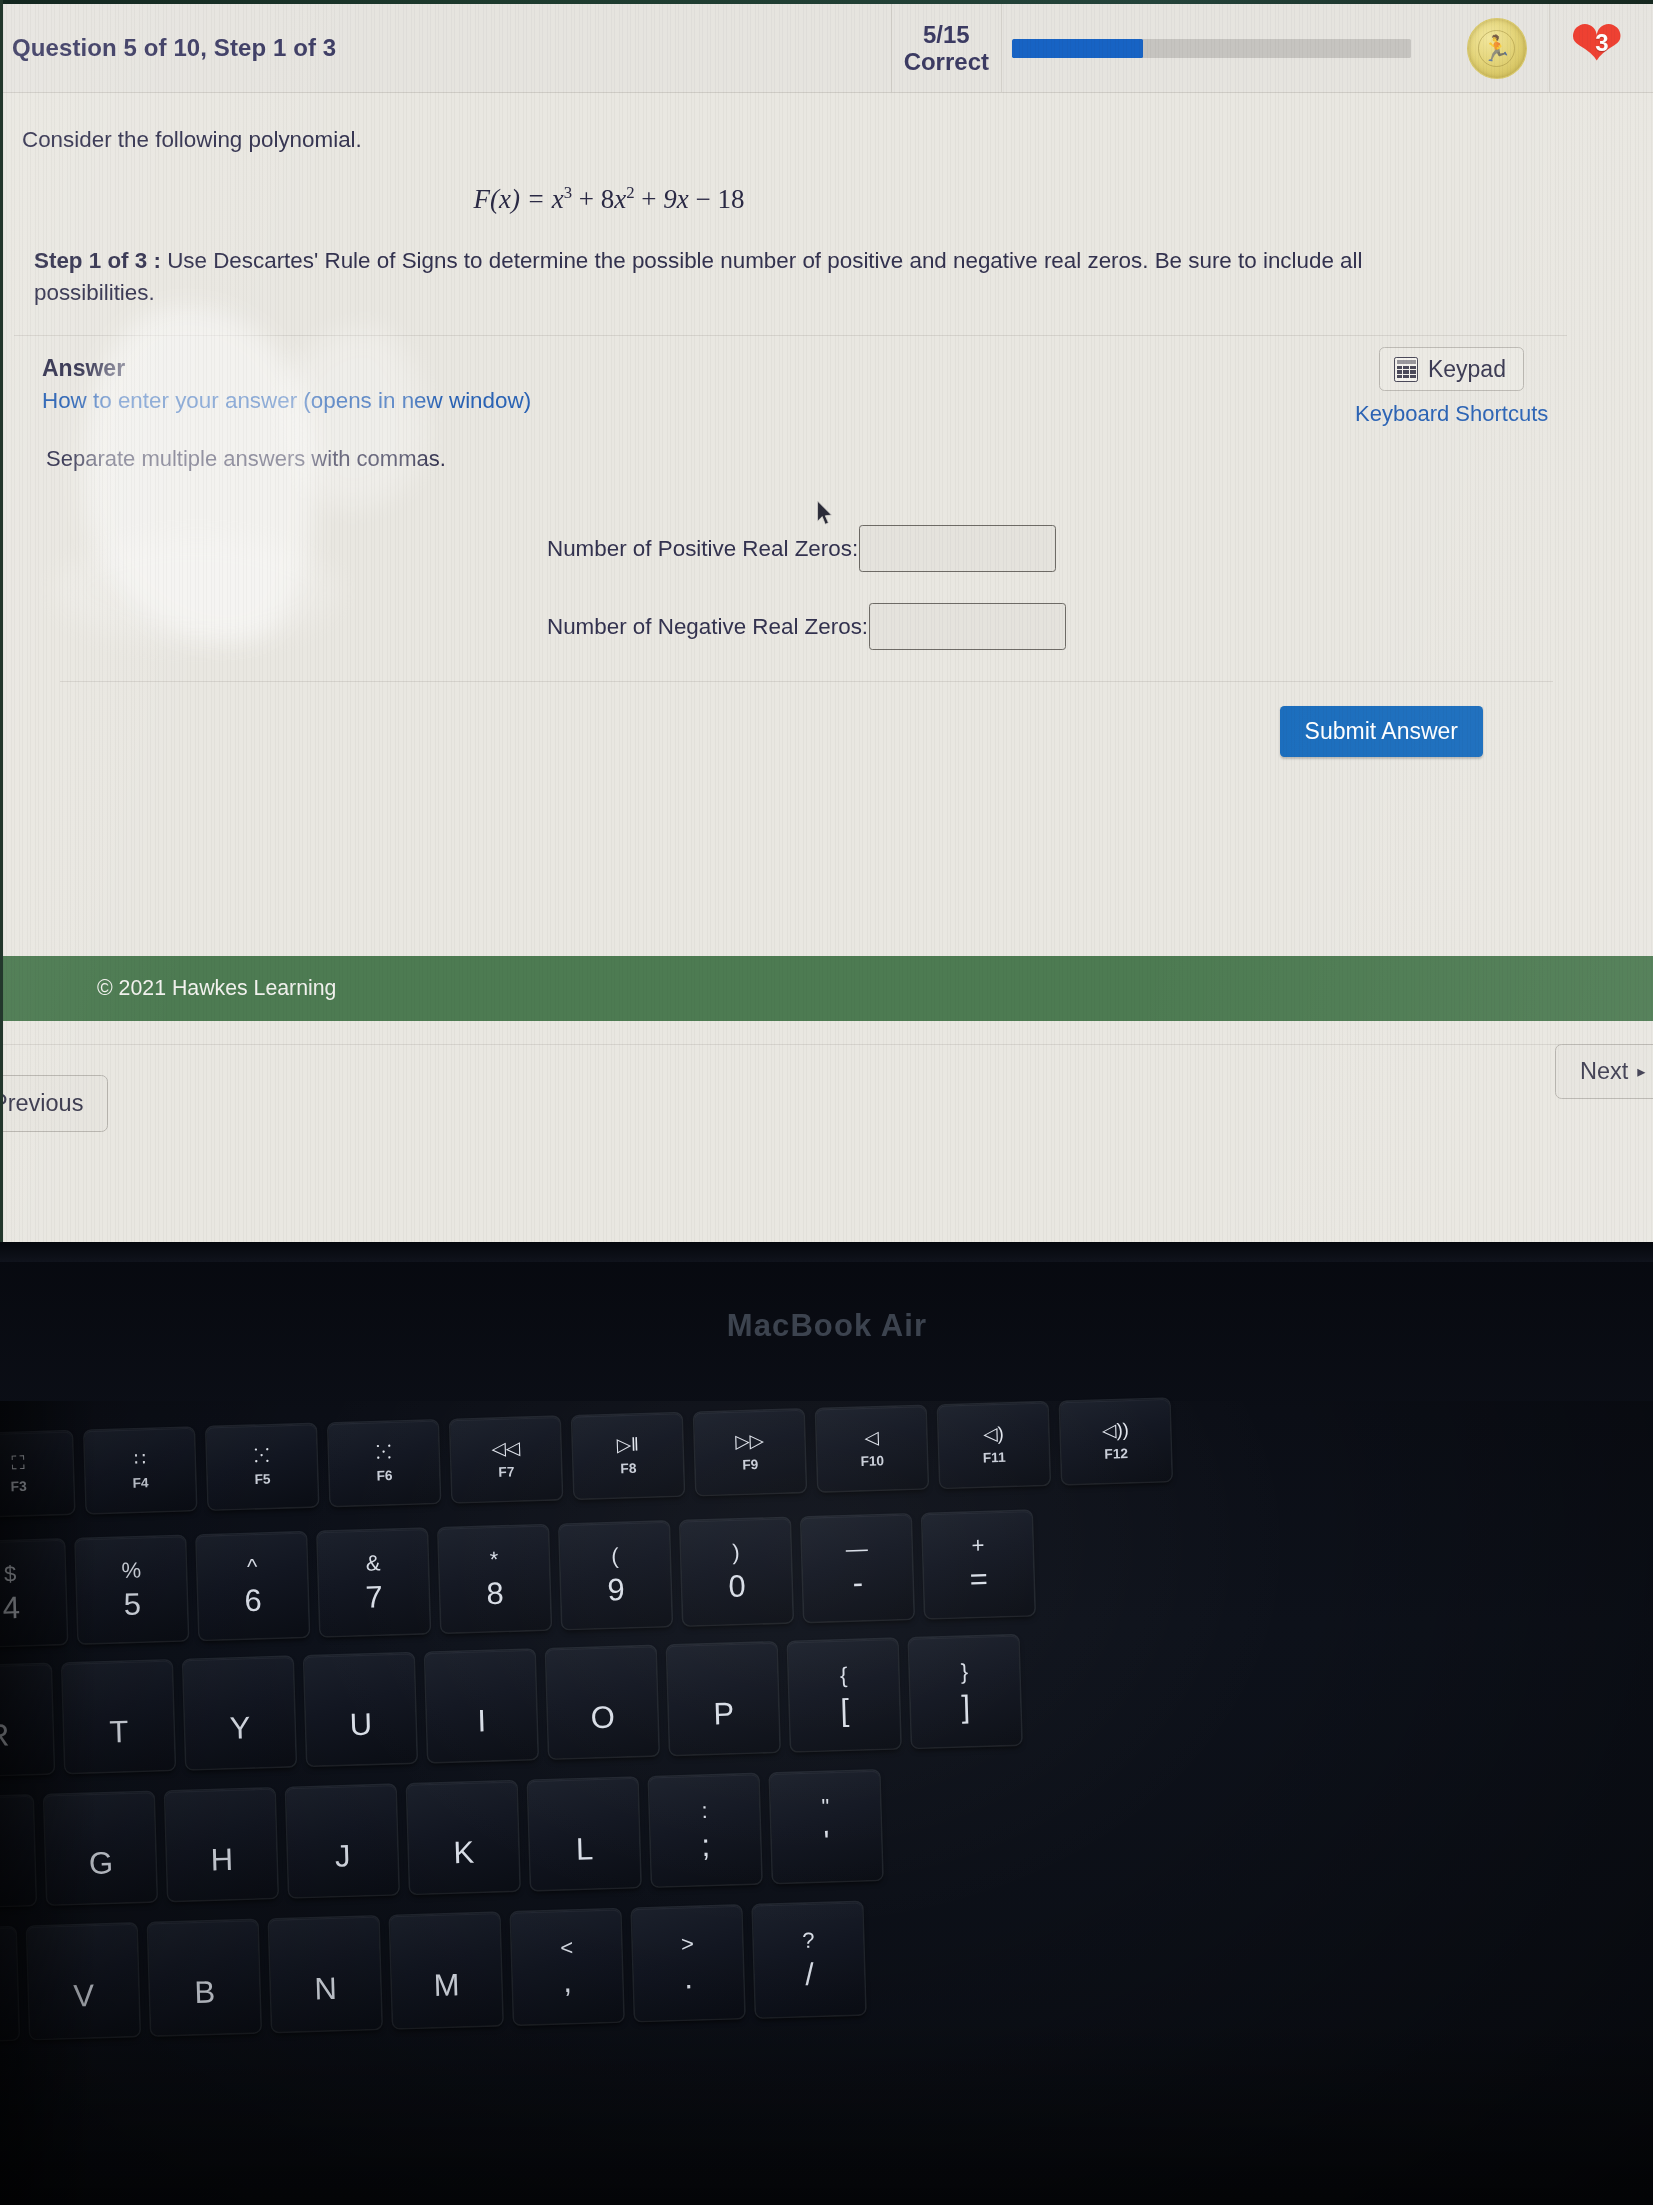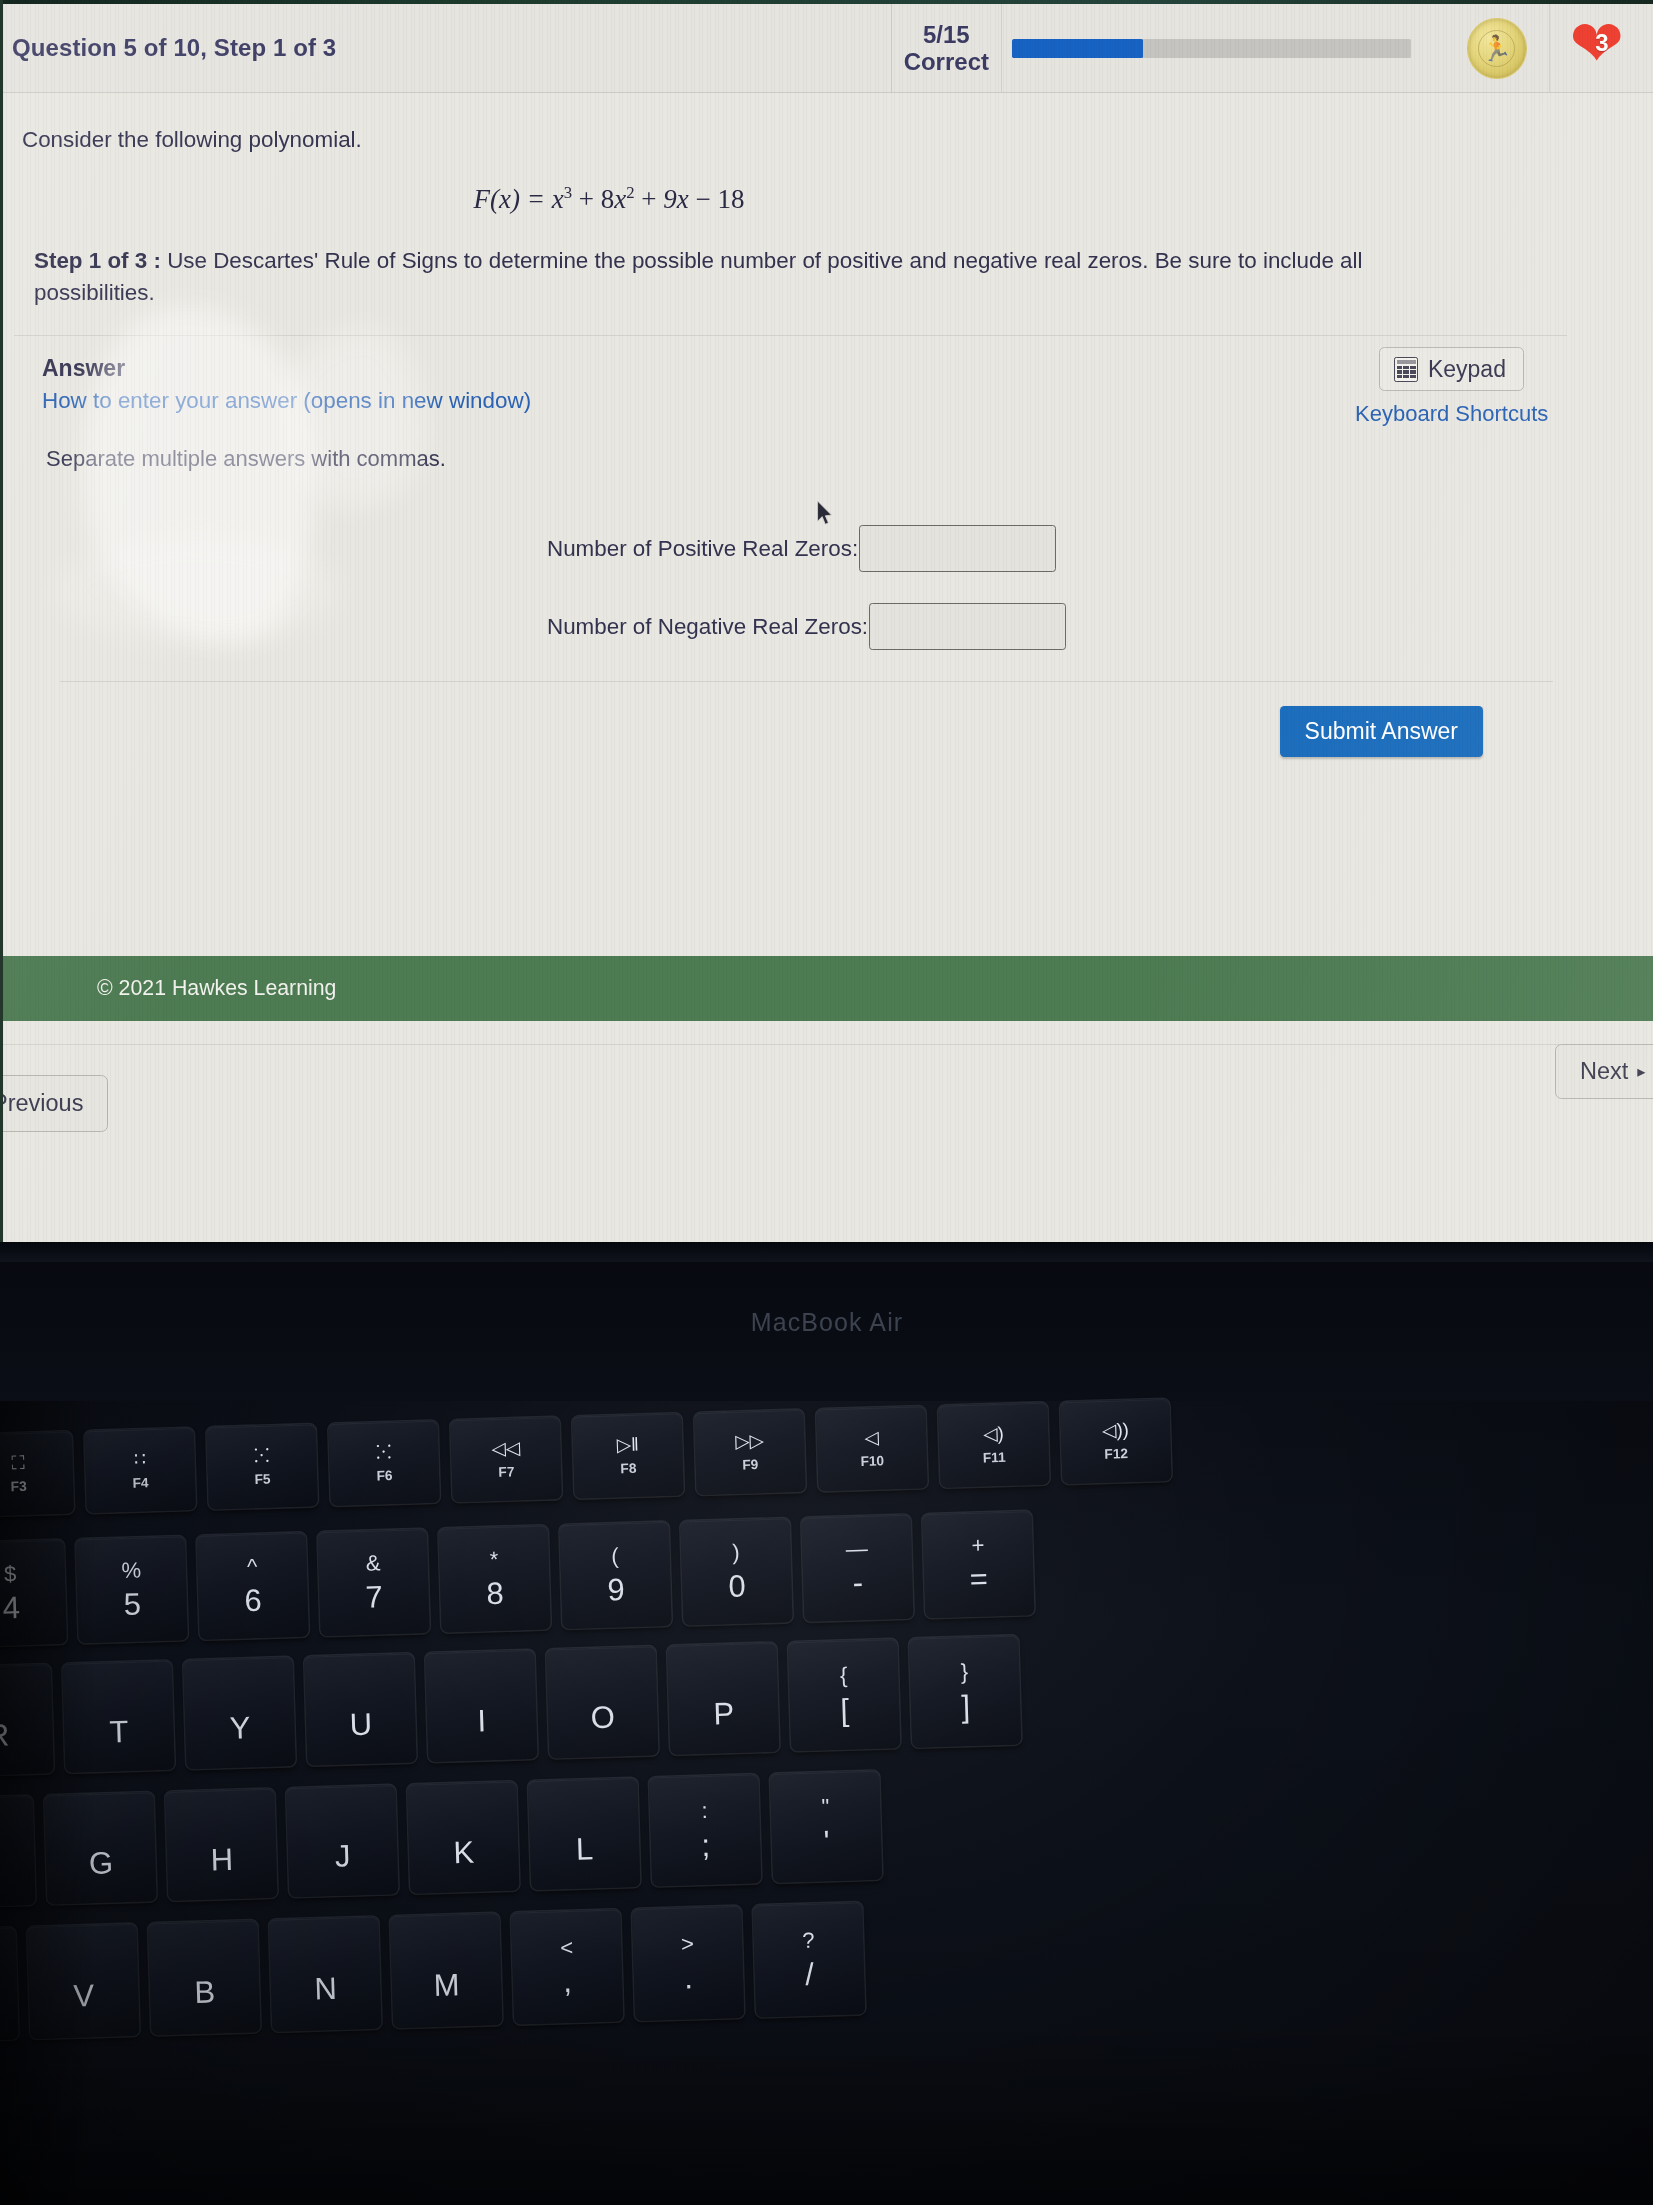--- a/index.html
+++ b/index.html
@@ -286,23 +286,24 @@
     background: linear-gradient(180deg, #07090f 0%, #0b0e16 18%, #0d111a 40%, #0b0e15 100%);
     overflow: hidden;
   }
   .hinge {
     position: absolute; left: 0; top: 0; width: 1654px; height: 25px;
     background: linear-gradient(180deg,#02040a 0%,#0a0d14 60%,#10131c 100%);
   }
   .macbook-label {
     position: absolute; left: 0; top: 71px; width: 1654px;
     text-align: center;
-    color: #4b5360; font-size: 25px; letter-spacing: 1.1px;
+    color: #4b5360; font-size: 31px; letter-spacing: 1.1px;
     font-family: "Liberation Sans", sans-serif;
     opacity: .78;
+    font-weight: bold;
   }
 
   
   #keyboard {
     position: absolute; left: 0; top: 164px; width: 1654px; height: 809px;
     transform: rotate(-1.7deg);
     transform-origin: 50% 0%;
   }
   .krow { position: absolute; display: flex; }
 

